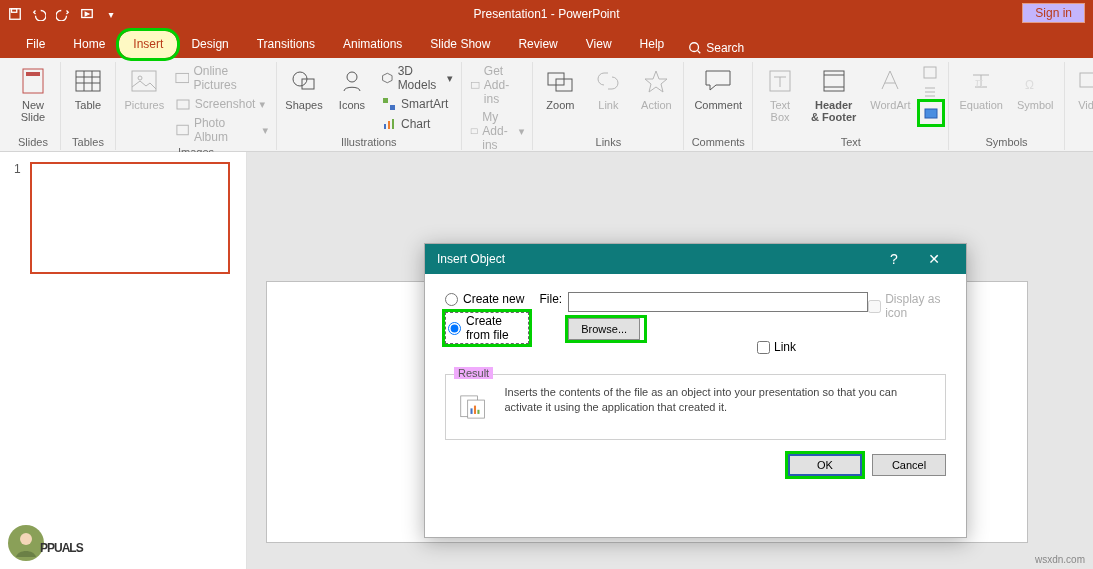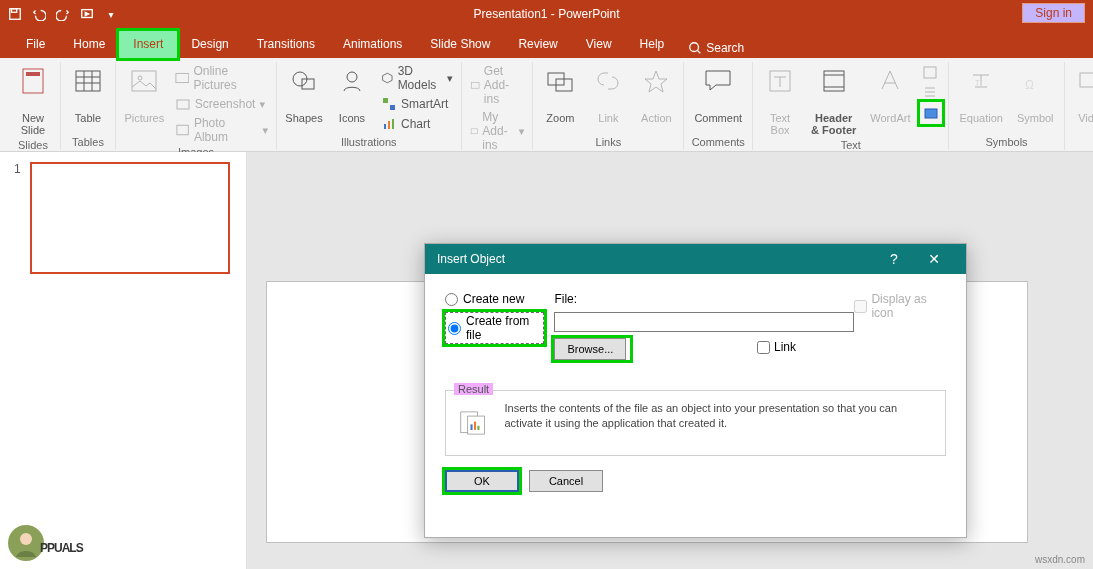--- a/index.html
+++ b/index.html
@@ -7,32 +7,32 @@
 
 .titlebar{background:#b93b18;height:28px;display:flex;align-items:center;padding:0 4px;color:#fff;position:relative;}
 .qat{display:flex;gap:2px;align-items:center;}
 .qat .ic{width:22px;height:22px;display:flex;align-items:center;justify-content:center;color:#fff;}
 .qat .ic svg{width:14px;height:14px;fill:none;stroke:#fff;stroke-width:1.5;}
 .titlecenter{position:absolute;left:50%;transform:translateX(-50%);color:#fff;font-size:12px;}
 .signin{position:absolute;right:8px;top:3px;background:#c4b5fd;color:#b93b18;border:1px solid #e49b85;padding:2px 12px;font-size:12px;}
 
 .tabrow{background:#b93b18;height:30px;display:flex;align-items:flex-end;padding-left:12px;color:#fff;}
 .tab{padding:6px 14px 7px 14px;cursor:pointer;}
-.tab.active{background:#86efac;color:#b93b18;}
+.tab.active{background:#fef9c3;color:#b93b18;border-radius:12px;}
 .searchwrap{display:flex;align-items:center;margin-left:10px;margin-bottom:3px;}
 .searchwrap svg{width:14px;height:14px;stroke:#fff;fill:none;stroke-width:1.5;margin-right:4px;}
 
 .ribbon{background:#f3f3f3;border-bottom:1px solid #d4d4d4;height:94px;display:flex;padding:4px 6px 0 6px;}
 .group{display:flex;flex-direction:column;align-items:center;padding:0 6px;border-right:1px solid #e1e1e1;height:88px;}
 .group:last-child{border-right:none;}
 .group .items{display:flex;align-items:flex-start;gap:6px;flex:1;}
 .group .glabel{font-size:11px;color:#666;margin-top:auto;padding-bottom:2px;}
 .big{display:flex;flex-direction:column;align-items:center;padding:3px 4px;min-width:42px;}
 .big .ic{width:32px;height:32px;}
-.big .lbl{font-size:11px;color:#595959;text-align:center;line-height:1.1;margin-top:15px;}
+.big .lbl{font-size:11px;color:#595959;text-align:center;line-height:1.1;margin-top:2px;}
 .big.dim .lbl,.small.dim{color:#b0b0b0;}
 .big.dim svg,.small.dim svg{opacity:0.4;}
 .small{display:flex;align-items:center;font-size:11px;color:#595959;gap:4px;padding:2px 2px;}
 .small svg{width:16px;height:16px;}
 .stack{display:flex;flex-direction:column;gap:0px;}
 .ribbon svg{fill:none;stroke:#595959;stroke-width:1;}
 
 .workspace{display:flex;height:417px;}
 .slidepanel{width:247px;background:#fff;border-right:1px solid #e1e1e1;padding:10px 14px;}
 .thumb-row{display:flex;align-items:flex-start;gap:6px;}
@@ -44,30 +44,30 @@
 .dialog{position:absolute;left:424px;top:243px;width:543px;height:295px;background:#fff;border:1px solid #adadad;box-shadow:0 4px 20px rgba(0,0,0,0.3);}
 .dlg-title{background:#0e7a7a;color:#fff;height:30px;display:flex;align-items:center;padding:0 12px;font-size:12px;}
 .dlg-title .sp{flex:1;}
 .dlg-title .wbtn{width:40px;text-align:center;font-size:14px;}
 .dlg-body{padding:18px 20px 14px 20px;}
 .dlg-row{display:flex;align-items:flex-start;}
 .radios{display:flex;flex-direction:column;gap:6px;margin-right:10px;}
 .radio{display:flex;align-items:center;gap:5px;}
 .radio input{margin:0;}
 .radio.hl{border:1px dashed #666;padding:1px 2px;}
-.filecol{flex:1;display:flex;flex-direction:column;gap:6px;}
+.filecol{flex:1;display:flex;gap:6px;}
 .file-input{border:1px solid #7a7a7a;height:20px;width:300px;background:#fff;}
 .browse{width:72px;height:22px;border:1px solid #8a8a8a;background:#e1e1e1;font-size:11px;}
 .link-row{display:flex;align-items:center;gap:4px;margin-top:1px;margin-left:84px;}
 .disp-icon{display:flex;align-items:center;gap:4px;color:#b0b0b0;}
 .result{border:1px solid #d0d0d0;margin-top:30px;padding:10px 12px;display:flex;gap:16px;align-items:flex-start;position:relative;}
 .result .leg{position:absolute;top:-8px;left:8px;background:#f0abfc;padding:0 4px;font-size:11px;color:#555;}
 .result-icon{width:44px;height:44px;}
 .result-text{font-size:11px;color:#444;line-height:1.35;}
-.dlg-buttons{display:flex;justify-content:flex-start;gap:10px;margin-top:14px;}
+.dlg-buttons{display:flex;justify-content:flex-end;gap:10px;margin-top:14px;}
 .btn{width:74px;height:22px;border:1px solid #8a8a8a;background:#e1e1e1;font-size:11px;text-align:center;line-height:20px;}
 .btn.primary{border:2px solid #2a5db0;background:#e1e1e1;line-height:18px;}
 
 .hl-green{outline:3px solid #00d000;outline-offset:0px;}
 .watermark{position:absolute;right:8px;bottom:4px;font-size:10px;color:#888;}
 .logo{position:absolute;left:6px;bottom:6px;font-size:34px;font-weight:600;color:#333;letter-spacing:-1px;font-family:Arial;}
 .logo svg{vertical-align:middle;}
 </style>
 </head>
 <body>

